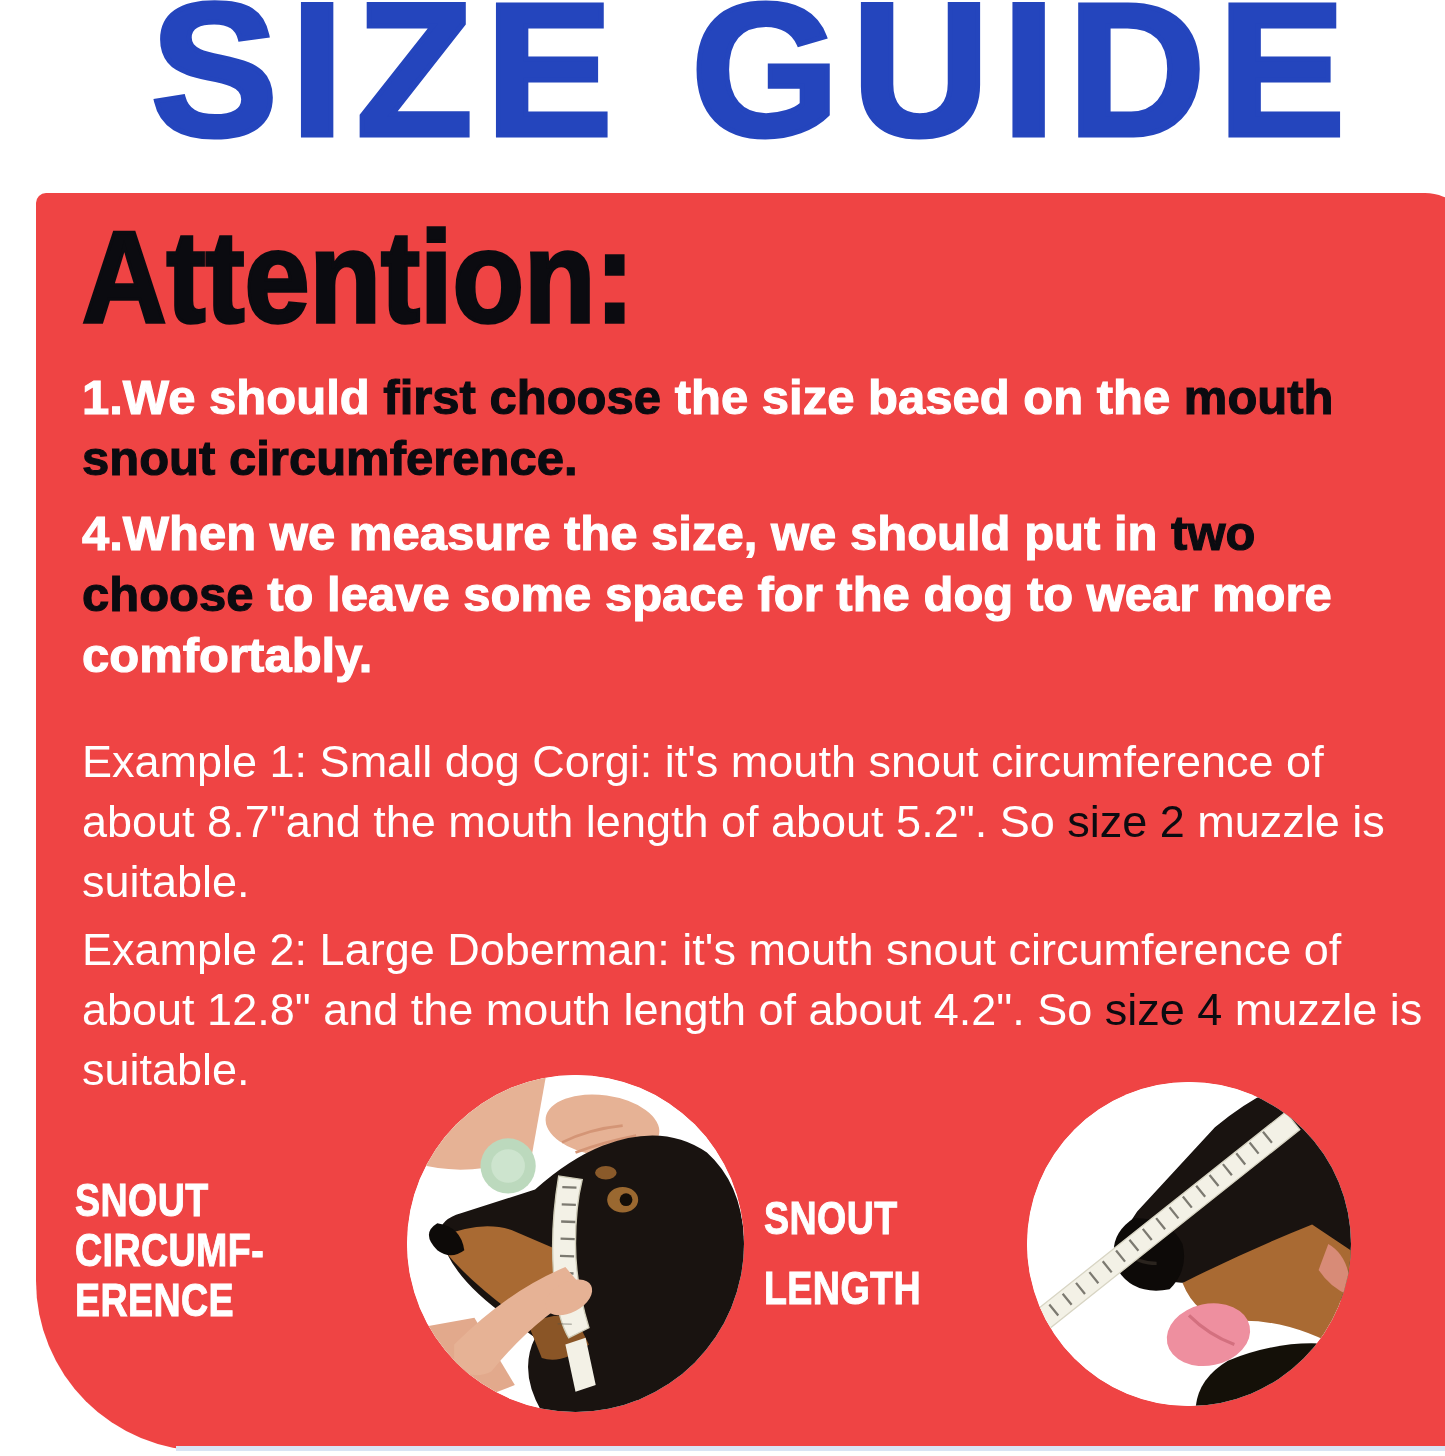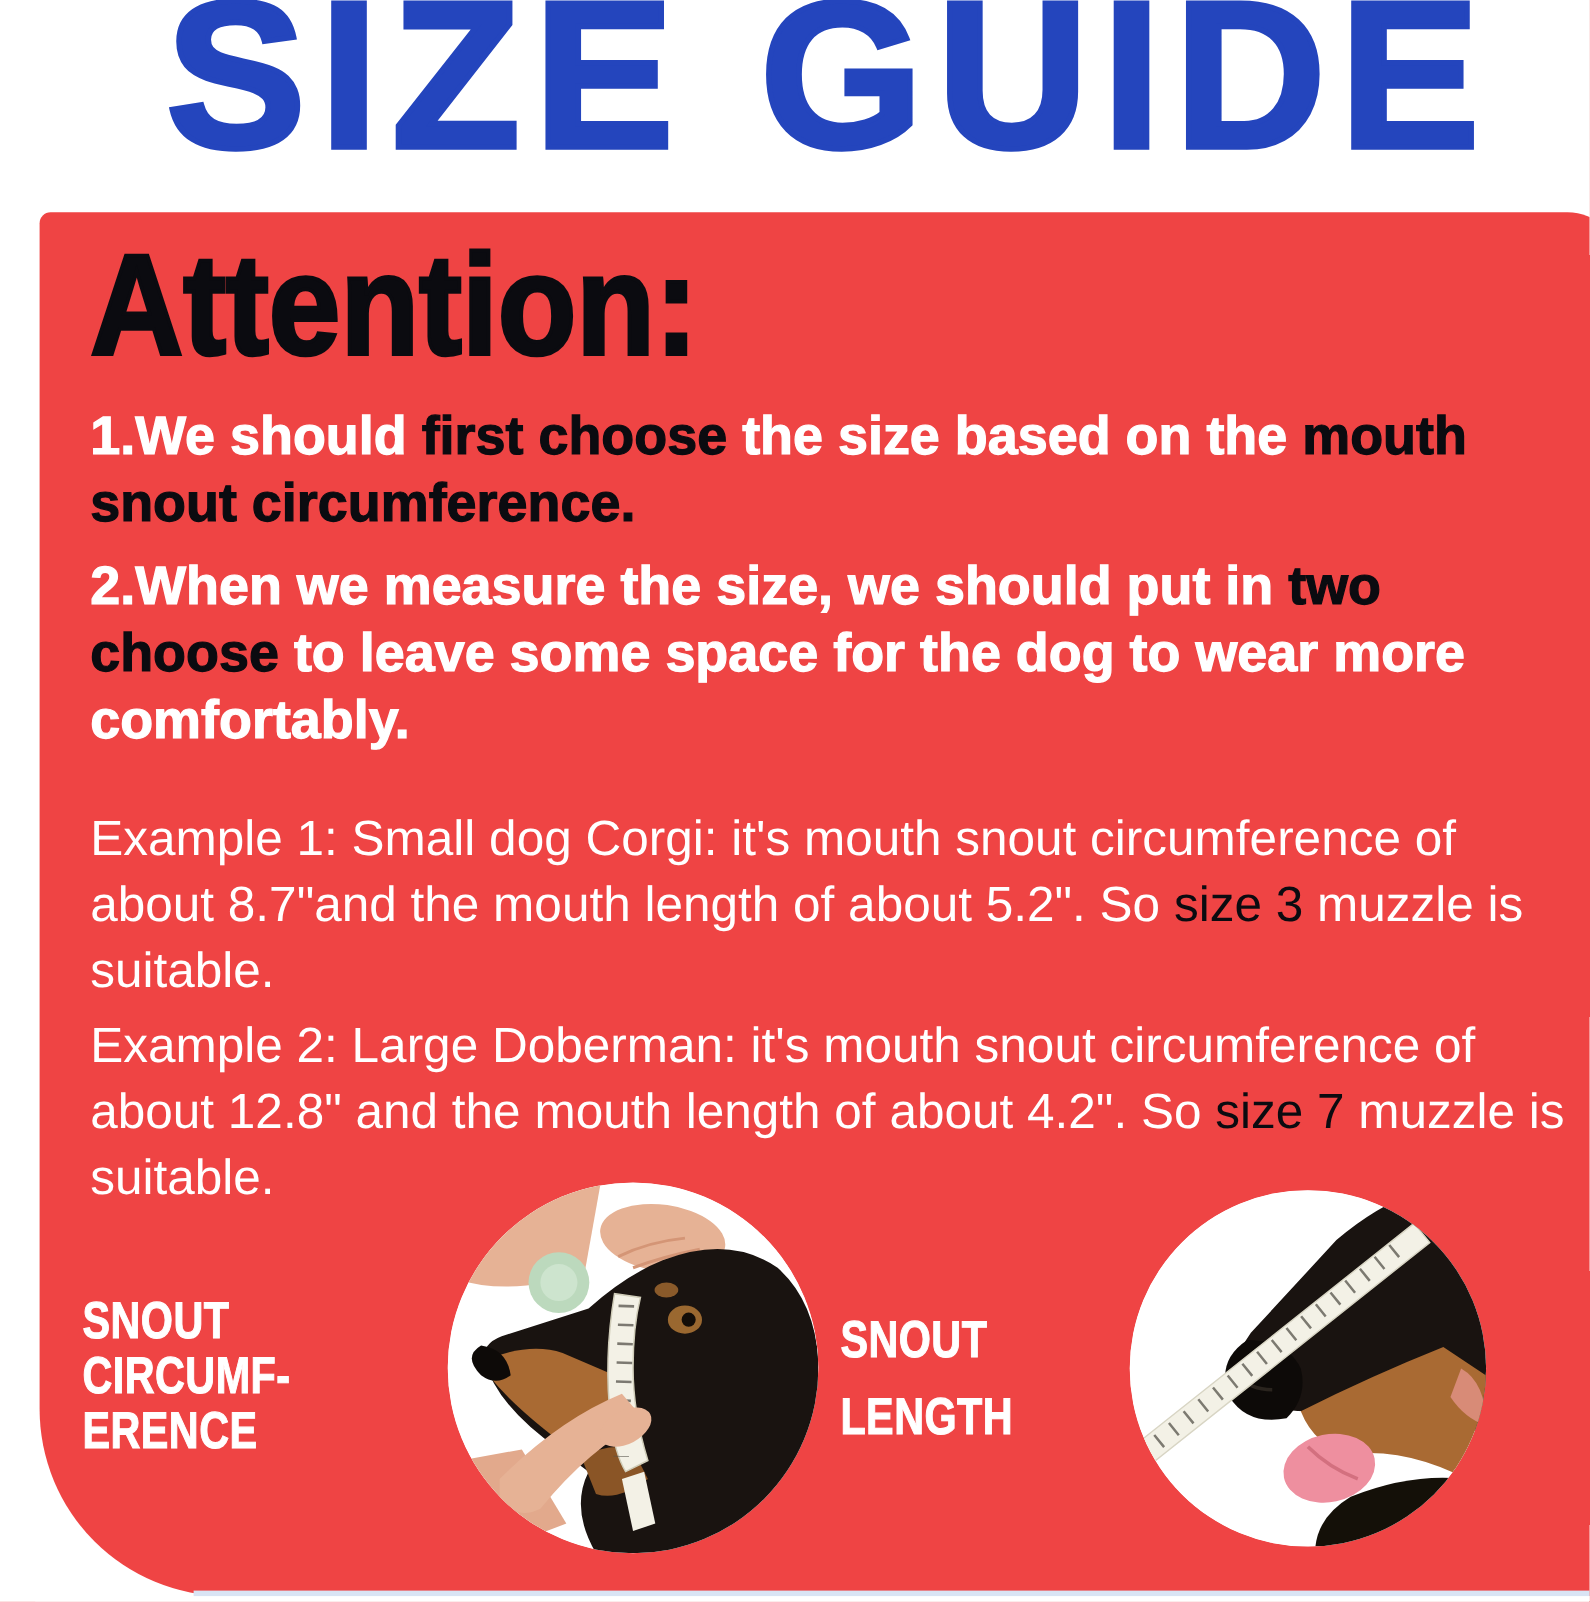--- a/index.html
+++ b/index.html
@@ -53,23 +53,23 @@
 <body>
 
 <div class="page">
 
   <div class="title">SIZE GUIDE</div>
 
   <div class="panel">
     <div class="content">
       <h1 class="attention">Attention:</h1>
       <p class="pt pt1"><span class="seg-w">1.We should </span><span class="seg-b">first choose </span><span class="seg-w">the size based on the </span><span class="seg-b">mouth snout circumference.</span></p>
-      <p class="pt pt2"><span class="seg-w">2.When we measure the size, we should put in </span><span class="seg-b">two choose</span><span class="seg-w"> to leave some space for the dog to wear more comfortably.</span></p>
-      <p class="ex ex1"><span class="seg-w">Example 1: Small dog Corgi: it's mouth snout circumference of about 8.7"and the mouth length of about 5.2". So </span><span class="seg-b">size 3</span><span class="seg-w"> muzzle is suitable.</span></p>
-      <p class="ex ex2"><span class="seg-w">Example 2: Large Doberman: it's mouth snout circumference of about 12.8" and the mouth length of about 4.2".  So </span><span class="seg-b">size 7</span><span class="seg-w"> muzzle is suitable.</span></p>
+      <p class="pt pt2"><span class="seg-w">4.When we measure the size, we should put in </span><span class="seg-b">two choose</span><span class="seg-w"> to leave some space for the dog to wear more comfortably.</span></p>
+      <p class="ex ex1"><span class="seg-w">Example 1: Small dog Corgi: it's mouth snout circumference of about 8.7"and the mouth length of about 5.2". So </span><span class="seg-b">size 2</span><span class="seg-w"> muzzle is suitable.</span></p>
+      <p class="ex ex2"><span class="seg-w">Example 2: Large Doberman: it's mouth snout circumference of about 12.8" and the mouth length of about 4.2".  So </span><span class="seg-b">size 4</span><span class="seg-w"> muzzle is suitable.</span></p>
     </div>
 
     <p class="photo-label label-circ">SNOUT<br>CIRCUMF-<br>ERENCE</p>
 
     <div class="photo photo-circ">
       <svg viewBox="0 0 100 100" xmlns="http://www.w3.org/2000/svg">
         <circle cx="50" cy="50" r="50" fill="#ffffff"></circle>
 
         <path d="M4,2 L42,-4 L37,24 Q18,31 2,26 Z" fill="#e6b295"></path>
         <path d="M-2,76 L20,72 L32,92 L6,102 Z" fill="#e2a98c"></path>

